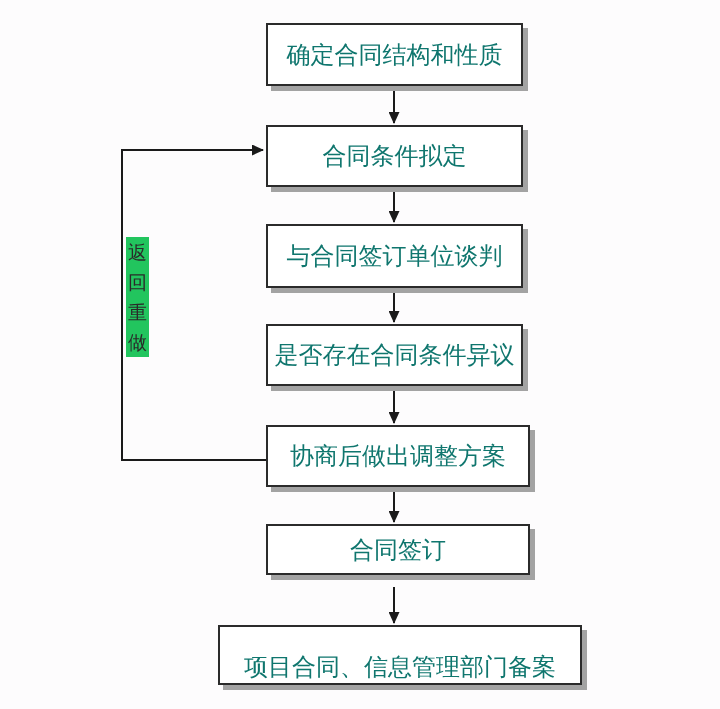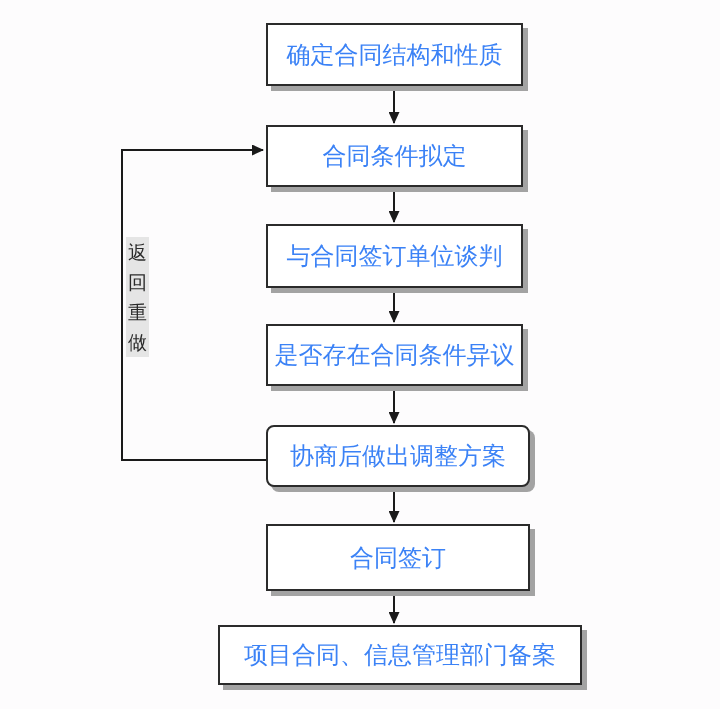--- a/index.html
+++ b/index.html
@@ -25,42 +25,42 @@
   .flow-node {
     position: absolute;
     box-sizing: border-box;
     background: #ffffff;
     border: 2px solid #2b2b2b;
     box-shadow: 5px 5px 0 #a3a3a3;
     display: flex;
     align-items: center;
     justify-content: center;
     font-size: 24px;
-    color: #3b82f6;
+    color: #0f766e;
     letter-spacing: 0px;
     white-space: nowrap;
   }
   .node-1 { left: 266px; top:  23px; width: 257px; height: 63px; }
   .node-2 { left: 266px; top: 125px; width: 257px; height: 62px; }
   .node-3 { left: 266px; top: 224px; width: 257px; height: 64px; }
   .node-4 { left: 266px; top: 324px; width: 257px; height: 62px; text-align: right; }
-  .node-5 { left: 266px; top: 425px; width: 264px; height: 62px; border-radius: 8px; }
-  .node-6 { left: 266px; top: 524px; width: 264px; height: 67px; }
-  .node-7 { left: 218px; top: 625px; width: 364px; height: 60px; }
+  .node-5 { left: 266px; top: 425px; width: 264px; height: 62px; }
+  .node-6 { left: 266px; top: 524px; width: 264px; height: 51px; }
+  .node-7 { left: 218px; top: 625px; width: 364px; height: 60px; align-items: flex-end; }
   .loop-label {
     position: absolute;
     left: 126px;
     top: 237px;
     width: 23px;
     font-size: 19px;
     line-height: 30px;
     color: #2a2a2a;
     text-align: center;
     word-break: break-all;
-    background: #e5e5e5;
+    background: #22c55e;
   }
 </style>
 </head>
 <body>
 
 <div class="stage">
 
   <svg class="connectors" viewBox="0 0 720 709" xmlns="http://www.w3.org/2000/svg">
     <defs>
       <marker id="ah" markerUnits="userSpaceOnUse" markerWidth="13" markerHeight="11" refX="11" refY="5.5" orient="auto">

